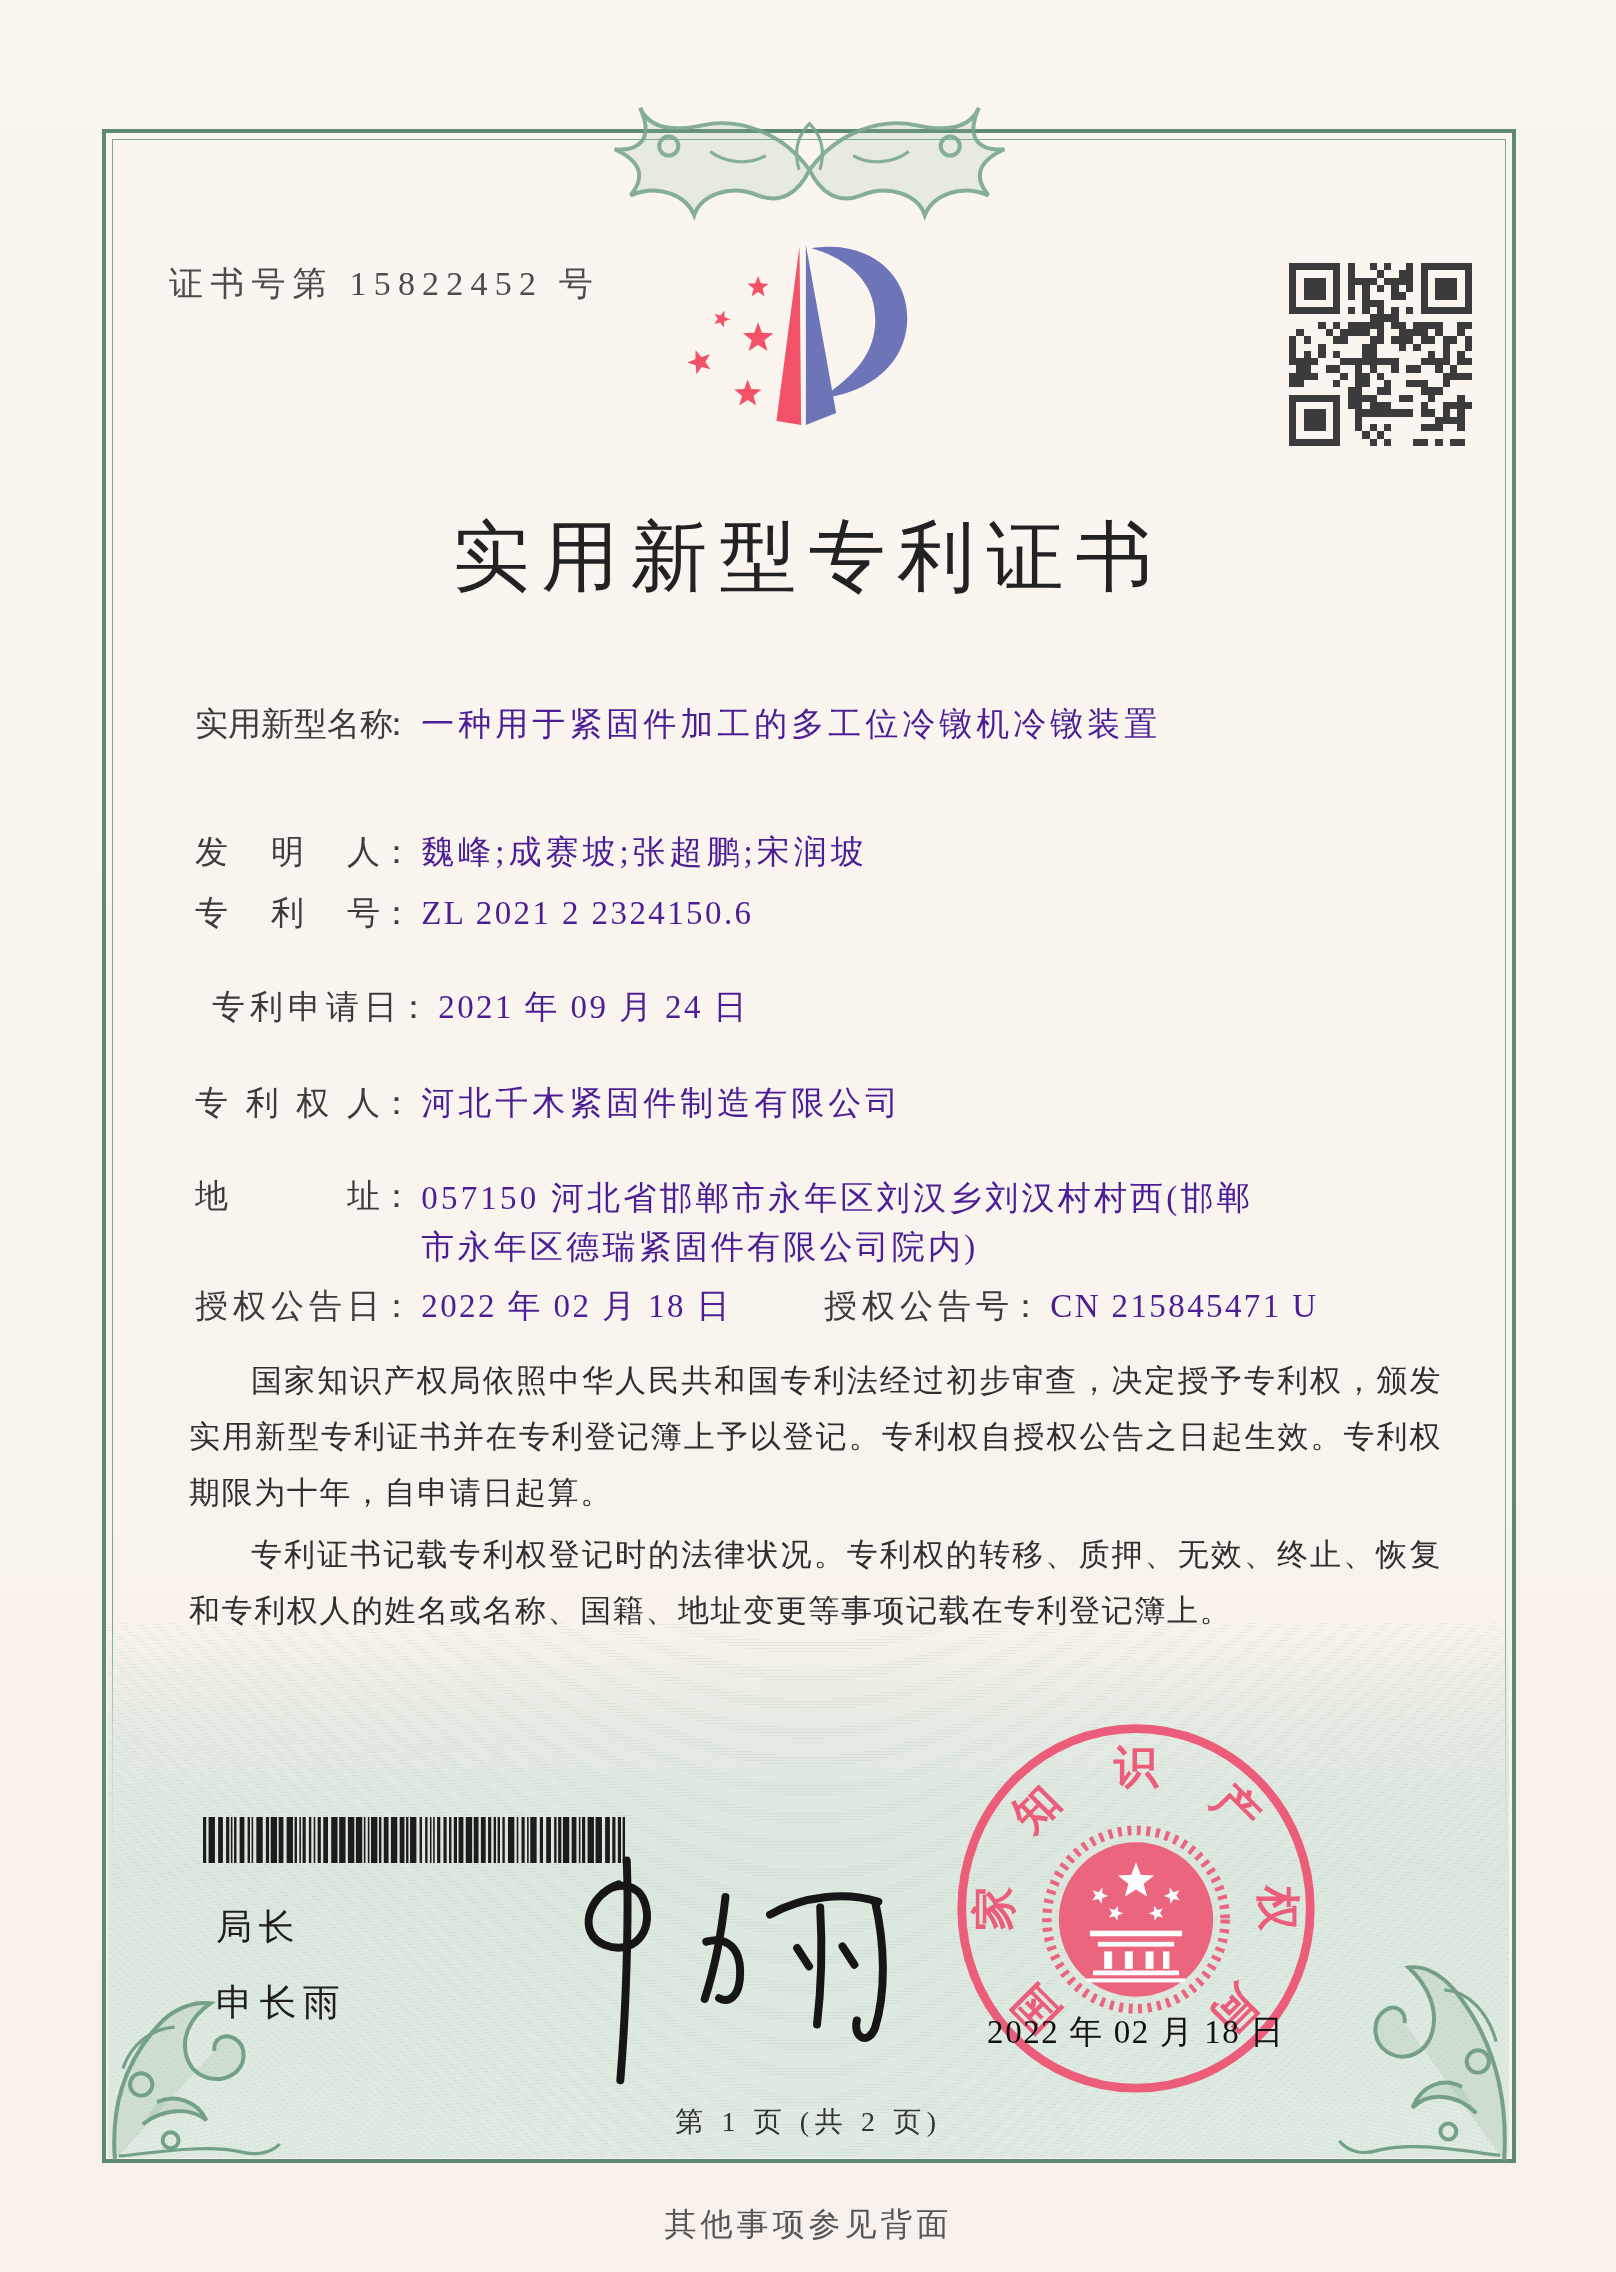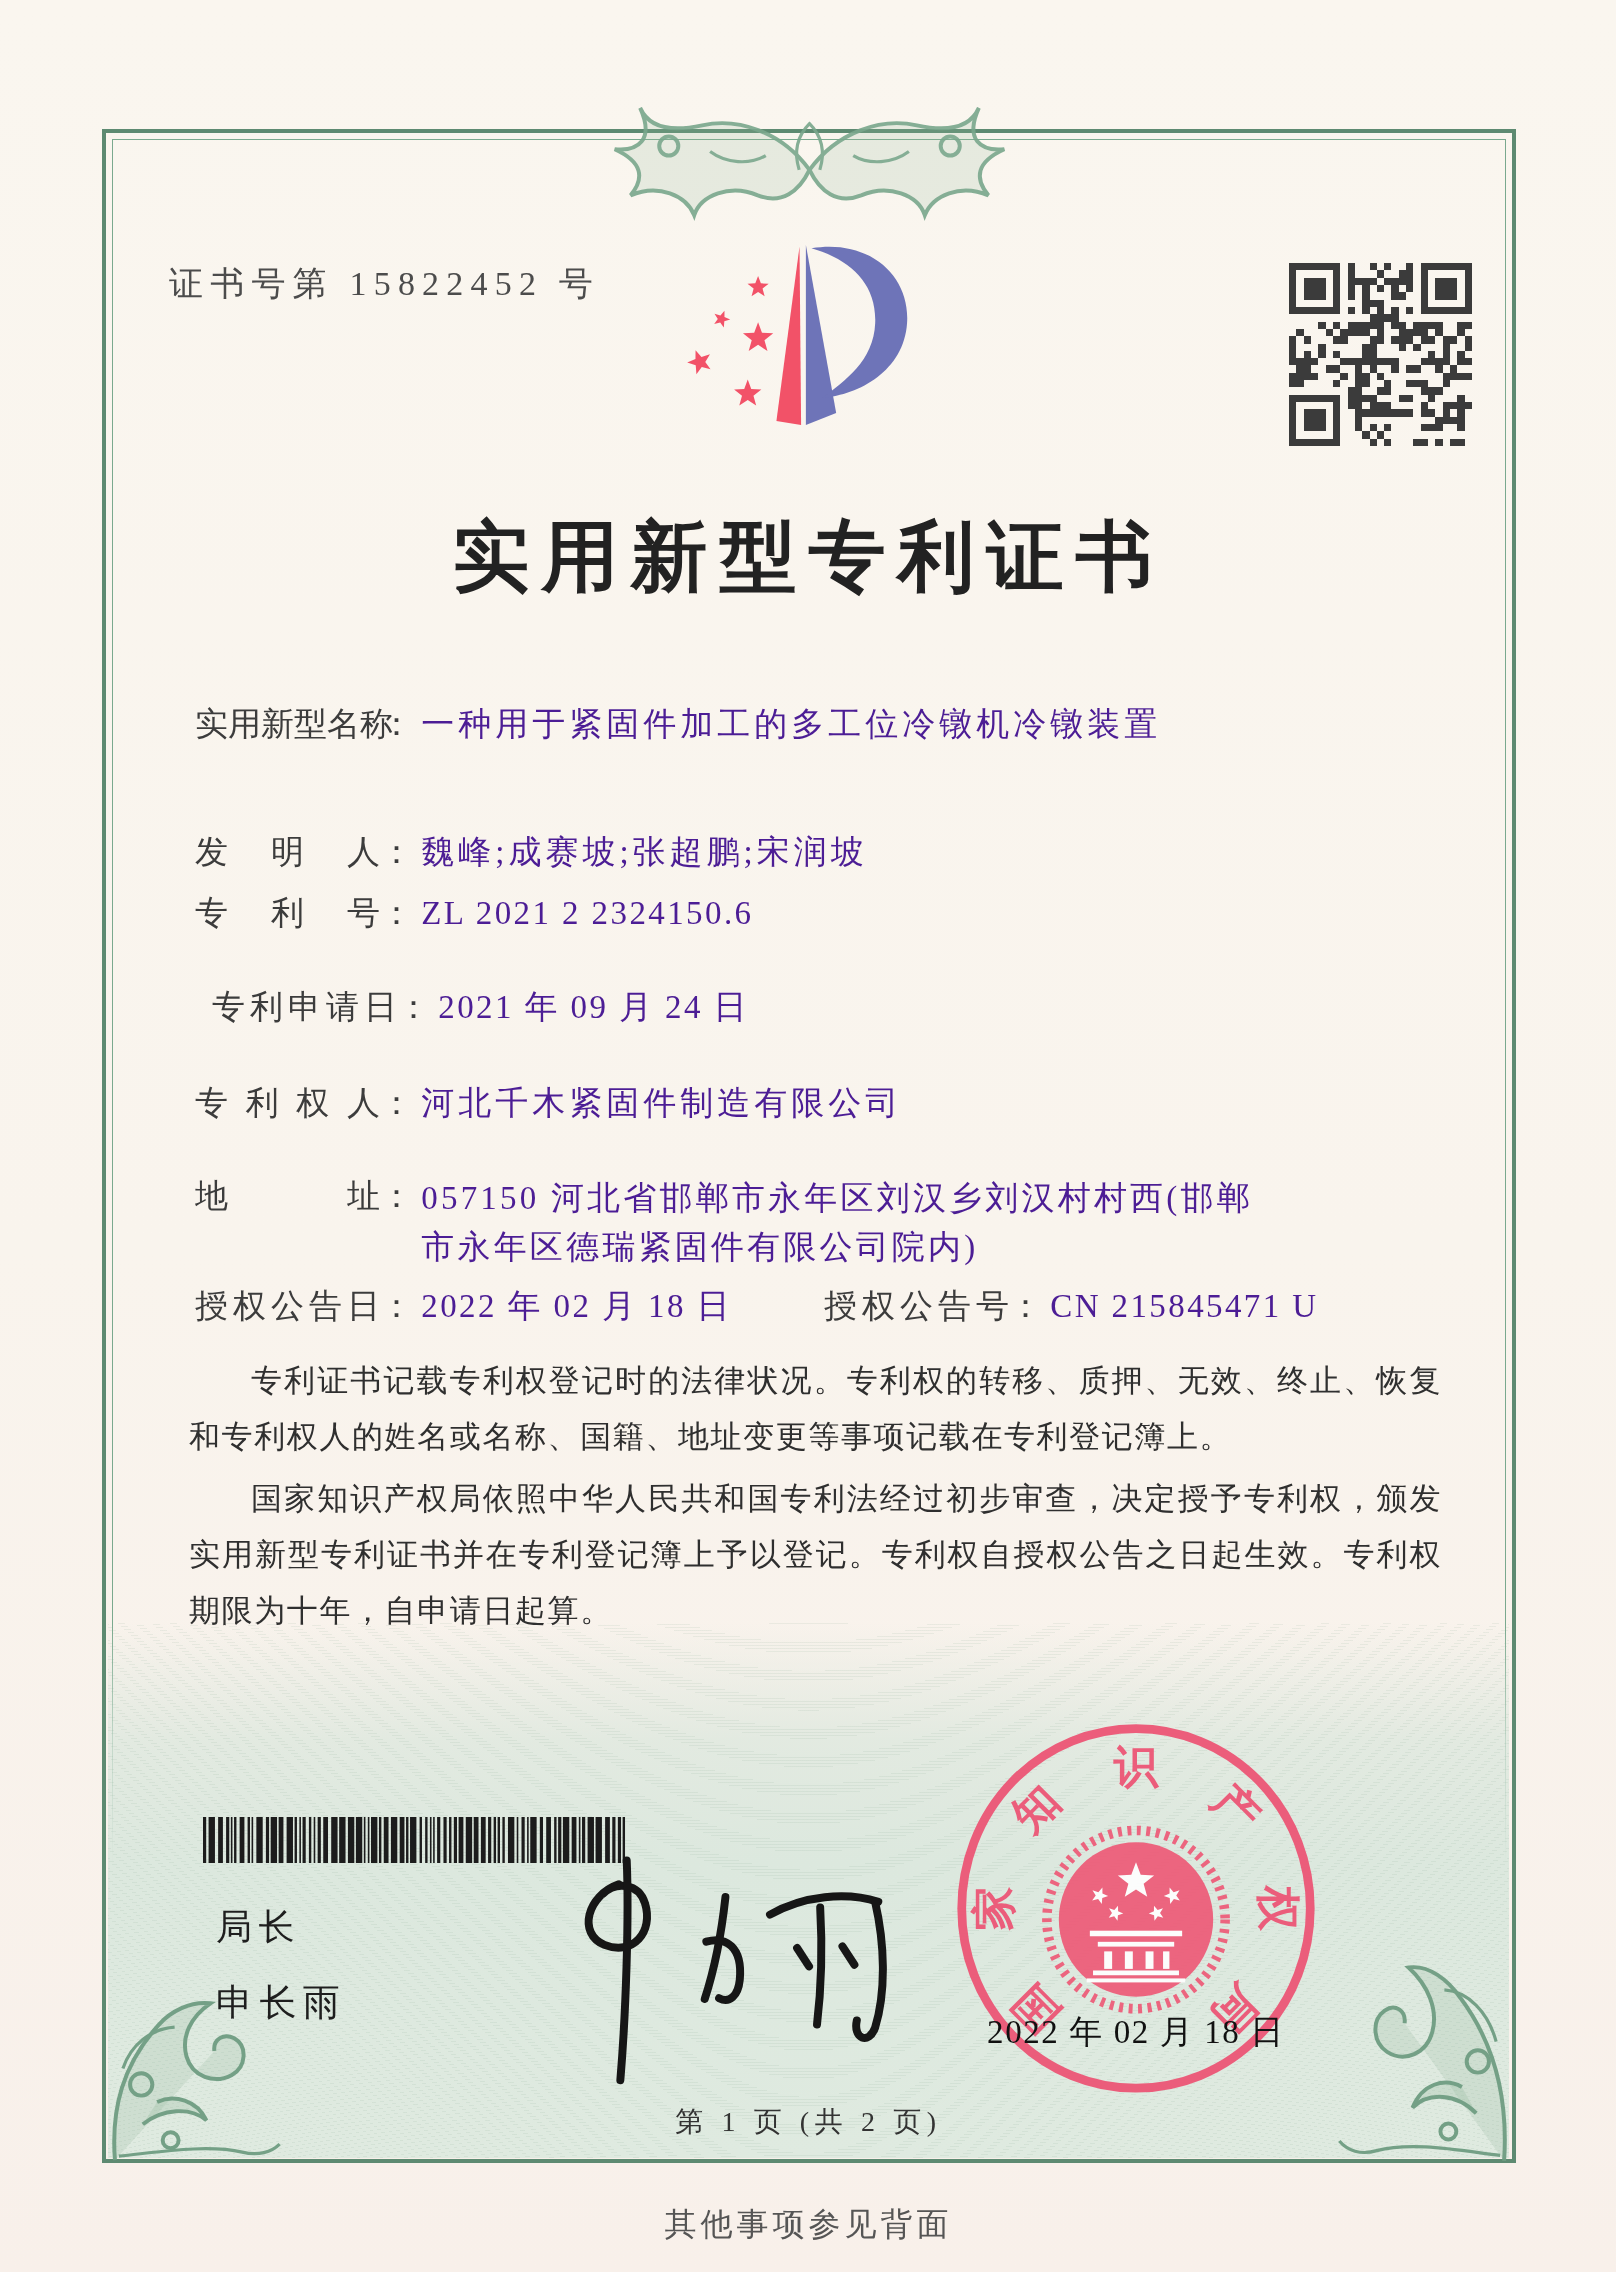--- a/index.html
+++ b/index.html
@@ -33,21 +33,21 @@
 
   
   .cert-no{
     position:absolute;left:169px;top:261px;font-size:34px;letter-spacing:7.2px;
     color:#4c4c4c;z-index:3;
   }
   .logo{position:absolute;left:684px;top:237px;width:239px;height:239px;z-index:3;}
   .qr{position:absolute;left:1289px;top:263px;width:183px;height:183px;z-index:3;}
   .title{
     position:absolute;left:0;top:506px;width:100%;text-align:center;
-    font-size:77px;font-weight:bold;letter-spacing:12px;color:#222;z-index:3;
+    font-size:77px;font-weight:normal;letter-spacing:12px;color:#222;z-index:3;
   }
 
   
   .fields{position:absolute;left:195px;top:0;width:1257px;z-index:3;color:#3c3c3c;}
   .row{position:absolute;left:0;font-size:33px;white-space:nowrap;}
   .lbl{display:inline-block;width:185px;text-align:justify;text-align-last:justify;vertical-align:top;color:#3c3c3c;}
   .val{letter-spacing:4px;color:#4c1d95;}
   .val.latin{letter-spacing:2.4px;}
   .addr-val{display:inline-block;width:867px;white-space:normal;line-height:49px;vertical-align:top;letter-spacing:3.2px;}
   .grant2{position:absolute;left:629px;top:0;}
@@ -472,22 +472,22 @@
         <span class="val latin">2022 年 02 月 18 日</span>
       </span>
       <span class="grant2">
         <span class="lbl">授权公告号</span><span>：</span>
         <span class="val latin">CN 215845471 U</span>
       </span>
     </div>
   </div>
 
   <div class="body-text">
+    <p>国家知识产权局依照中华人民共和国专利法经过初步审查，决定授予专利权，颁发实用新型专利证书并在专利登记簿上予以登记。专利权自授权公告之日起生效。专利权期限为十年，自申请日起算。</p>
     <p>专利证书记载专利权登记时的法律状况。专利权的转移、质押、无效、终止、恢复和专利权人的姓名或名称、国籍、地址变更等事项记载在专利登记簿上。</p>
-    <p>国家知识产权局依照中华人民共和国专利法经过初步审查，决定授予专利权，颁发实用新型专利证书并在专利登记簿上予以登记。专利权自授权公告之日起生效。专利权期限为十年，自申请日起算。</p>
   </div>
 
   <svg class="barcode" viewBox="0 0 535 58" preserveAspectRatio="none">
     <g id="barcode-bars" fill="#1c1c1c">
         <rect x="0" y="0" width="4" height="58"></rect>
         <rect x="7" y="0" width="8" height="58"></rect>
         <rect x="19" y="0" width="6" height="58"></rect>
         <rect x="29" y="0" width="4" height="58"></rect>
         <rect x="35" y="0" width="2" height="58"></rect>
         <rect x="39" y="0" width="3" height="58"></rect>

